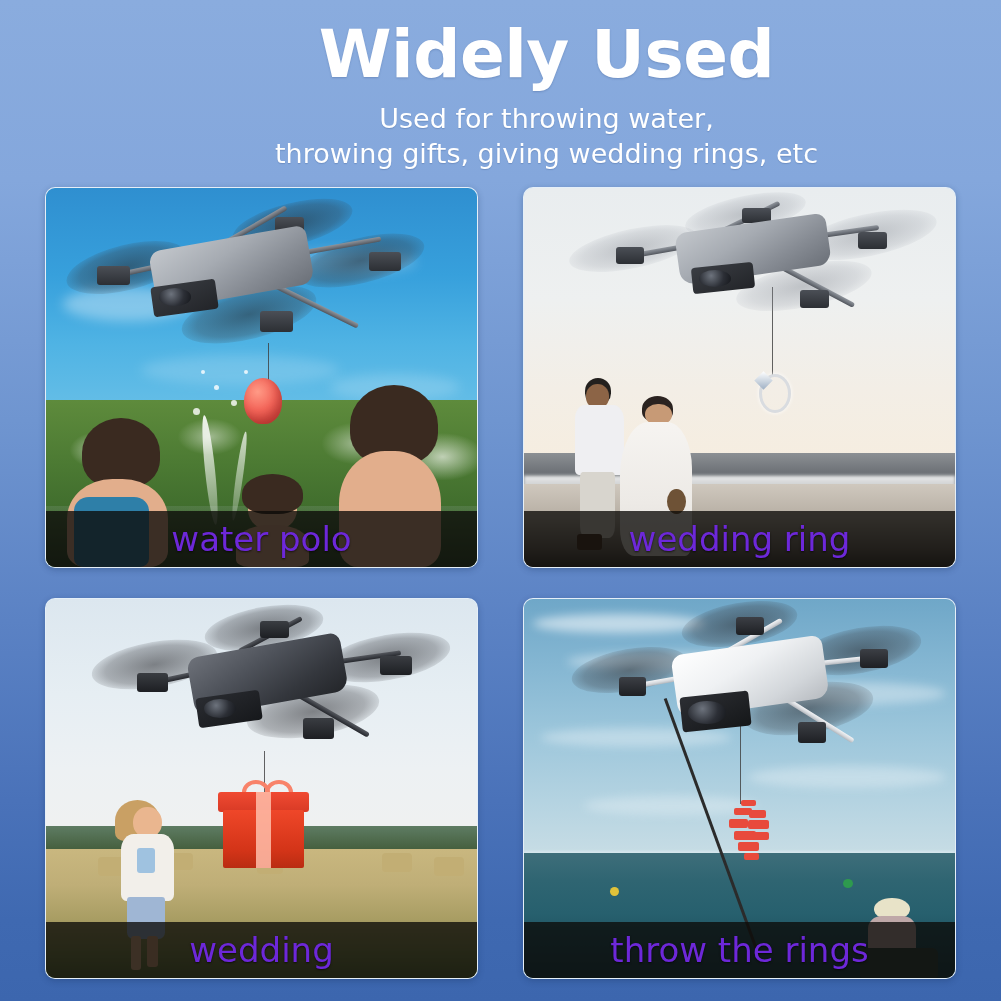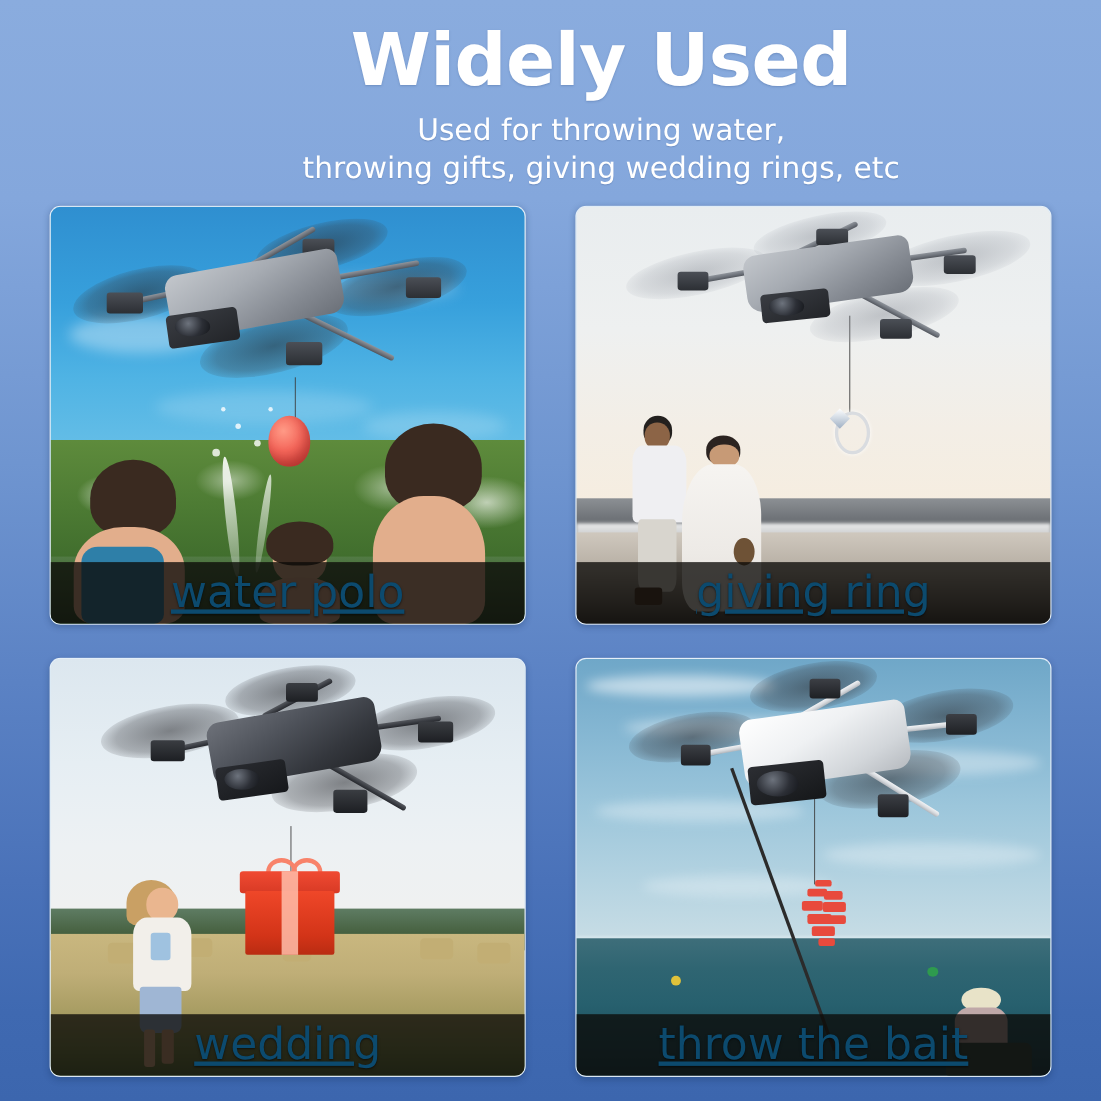--- a/index.html
+++ b/index.html
@@ -91,26 +91,25 @@
     right: 0;
     bottom: 0;
     height: 56px;
     background: rgba(12,10,8,0.78);
     display: flex;
     align-items: center;
     justify-content: center;
     z-index: 40;
   }
   .caption-text {
-    color: #0c4a6e;
-    font-size: 40px;
+    color: #6d28d9;
+    font-size: 34px;
     line-height: 1;
     font-weight: 400;
     text-shadow: 0 1px 2px rgba(0,0,0,0.6);
-    text-decoration: underline;
   }
 
   
   .p1-sky {
     position: absolute;
     left: 0; right: 0; top: 0; height: 66%;
     background: linear-gradient(180deg, #2F8FD0 0%, #37A0DC 35%, #4FB3E4 62%, #6FC3E8 100%);
   }
   .p1-cloud {
     position: absolute;
@@ -510,21 +509,21 @@
           <div class="motor" style="left:46%; top:8%;  width:8%; height:10%;"></div>
           <div class="motor" style="left:78%; top:24%; width:8%; height:11%;"></div>
           <div class="motor" style="left:62%; top:62%; width:8%; height:12%;"></div>
 
           <div class="body-shell" style="left:28%; top:18%; width:42%; height:34%; transform:rotate(-8deg);"></div>
           <div class="gimbal" style="left:32%; top:46%; width:17%; height:17%; transform:rotate(-6deg);"></div>
           <div class="lens" style="left:34%; top:49%; width:9%; height:11%;"></div>
         </div>
       </div>
       <div class="caption-bar">
-        <span class="caption-text">giving ring</span>
+        <span class="caption-text">wedding ring</span>
       </div>
     </div>
 
     <div class="panel">
       <div class="scene">
         <div class="p3-sky"></div>
         <div class="p3-trees"></div>
         <div class="p3-field"></div>
         <div class="p3-bale" style="left:12%; top:68%; width:7%; height:5%;"></div>
         <div class="p3-bale" style="left:28%; top:67%; width:6%; height:4.5%;"></div>
@@ -629,18 +628,18 @@
           <div class="motor" style="left:44%; top:4%;  width:8%; height:10%;"></div>
           <div class="motor" style="left:80%; top:22%; width:8%; height:11%;"></div>
           <div class="motor" style="left:62%; top:64%; width:8%; height:12%;"></div>
 
           <div class="body-shell" style="left:26%; top:20%; width:44%; height:36%; transform:rotate(-8deg);"></div>
           <div class="gimbal" style="left:28%; top:48%; width:20%; height:20%; transform:rotate(-6deg);"></div>
           <div class="lens" style="left:30%; top:52%; width:11%; height:13%;"></div>
         </div>
       </div>
       <div class="caption-bar">
-        <span class="caption-text">throw the bait</span>
+        <span class="caption-text">throw the rings</span>
       </div>
     </div>
 
   </div>
 </div>
 
 </body></html>

